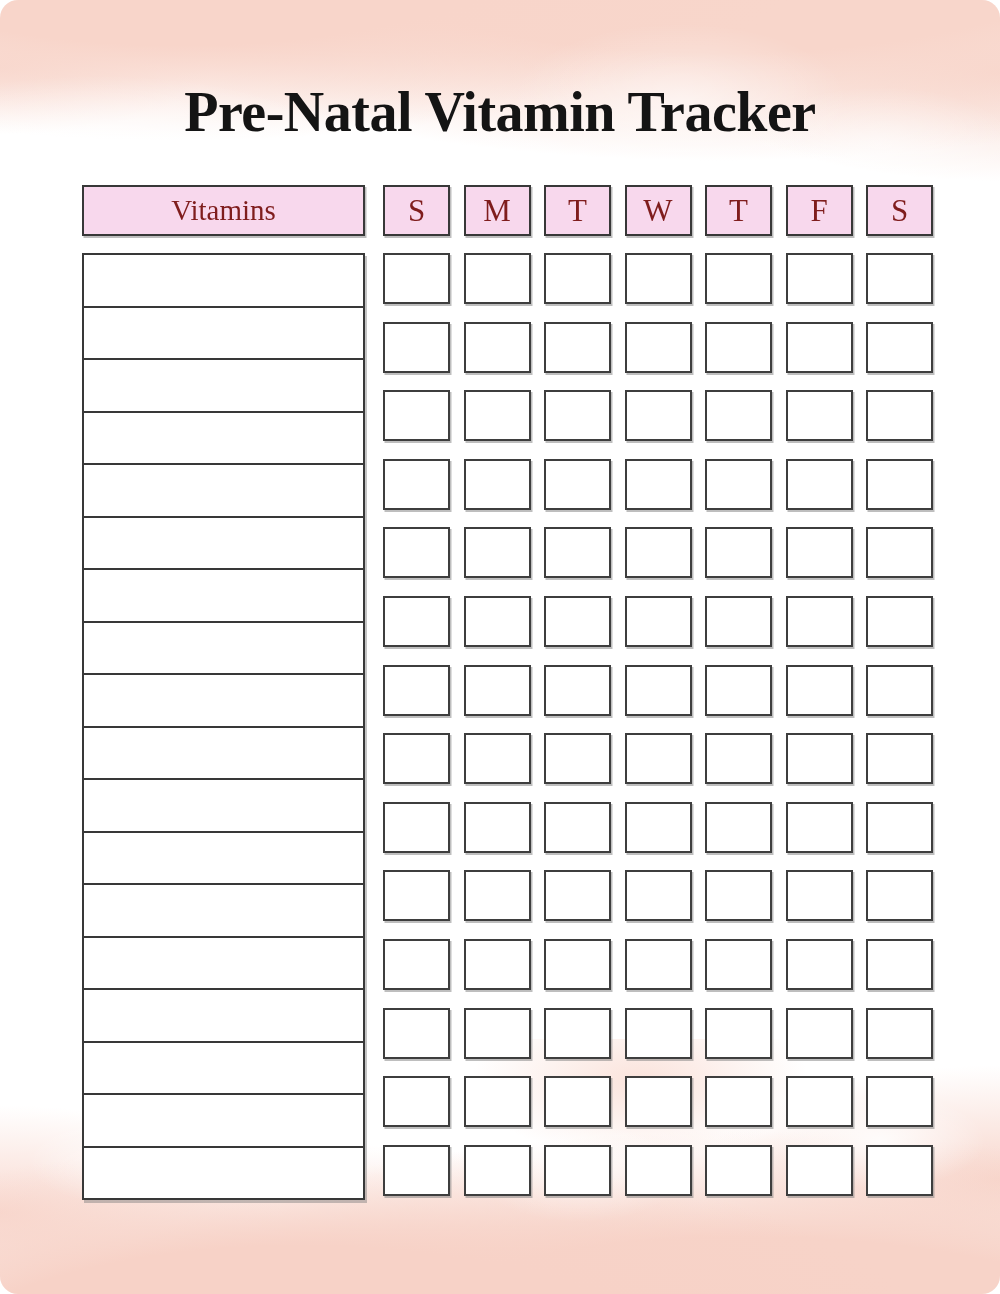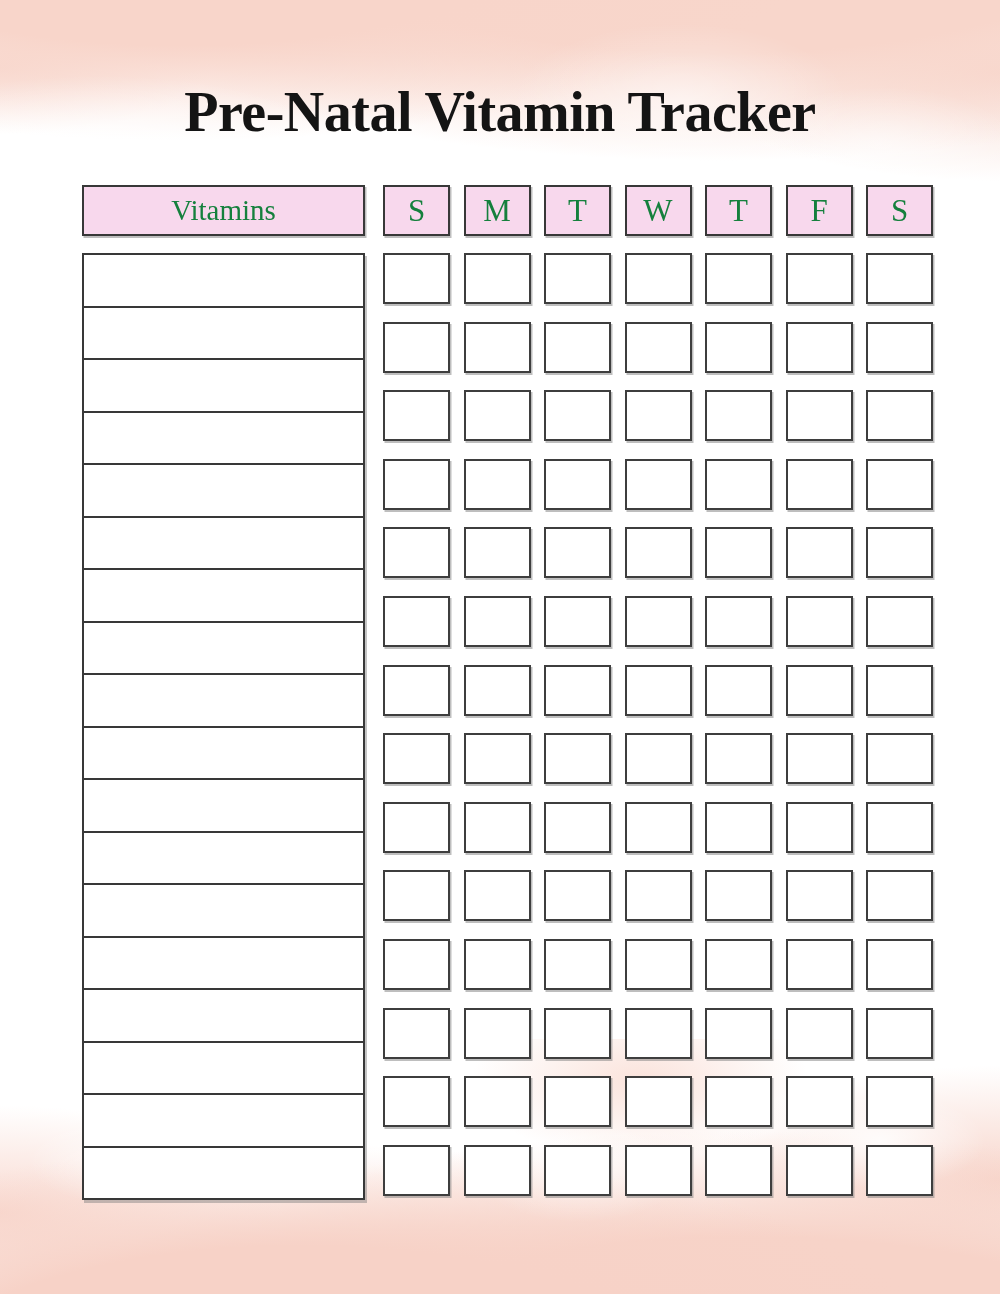--- a/index.html
+++ b/index.html
@@ -2,20 +2,21 @@
 <html style="--header-fill: #f8d8ed; --border-dark: #383838; --watercolor-pink: #f8d5ca; --title-color: #141414;"><head>
 <meta charset="utf-8">
 <style>
   html,body{margin:0;padding:0;background:#fff;}
   .page{
     position:relative;
     width:1000px;height:1294px;
     background:#fff;
     overflow:hidden;
     font-family:"Liberation Serif","DejaVu Serif",serif;
+    border-radius:18px;
   }
   .wash{position:absolute;left:0;width:100%;pointer-events:none;}
   .wash-top{
     top:0;height:240px;
     background:
       radial-gradient(38% 55% at 10% 70%, rgba(255,255,255,.95) 0%, rgba(255,255,255,0) 70%),
       radial-gradient(30% 45% at 47% 82%, rgba(255,255,255,.92) 0%, rgba(255,255,255,0) 65%),
       radial-gradient(24% 46% at 68% 42%, rgba(255,255,255,.50) 0%, rgba(255,255,255,0) 70%),
       radial-gradient(20% 35% at 88% 60%, rgba(255,255,255,.55) 0%, rgba(255,255,255,0) 68%),
       radial-gradient(85% 120% at 18% -35%, var(--watercolor-pink,#f8d5ca) 45%, rgba(248,213,202,0) 78%),
@@ -41,21 +42,21 @@
     margin:0;text-align:center;
     font-size:56px;font-weight:700;letter-spacing:-0.5px;
     color:var(--title-color,#141414);
   }
   .pink-box{
     background:var(--header-fill,#f8d8ed);
     border:2px solid var(--border-dark,#383838);
     box-sizing:border-box;
     box-shadow:1.5px 2px 0 rgba(125,125,125,.5);
     display:flex;align-items:center;justify-content:center;
-    color:#15803d;
+    color:#7f1d1d;
   }
   .vitamins-header{
     position:absolute;left:82px;top:185px;width:283px;height:51px;
     font-size:29px;
   }
   .day-header-row{
     position:absolute;left:383px;top:185px;
     display:flex;column-gap:13.5px;
   }
   .day-cell{

